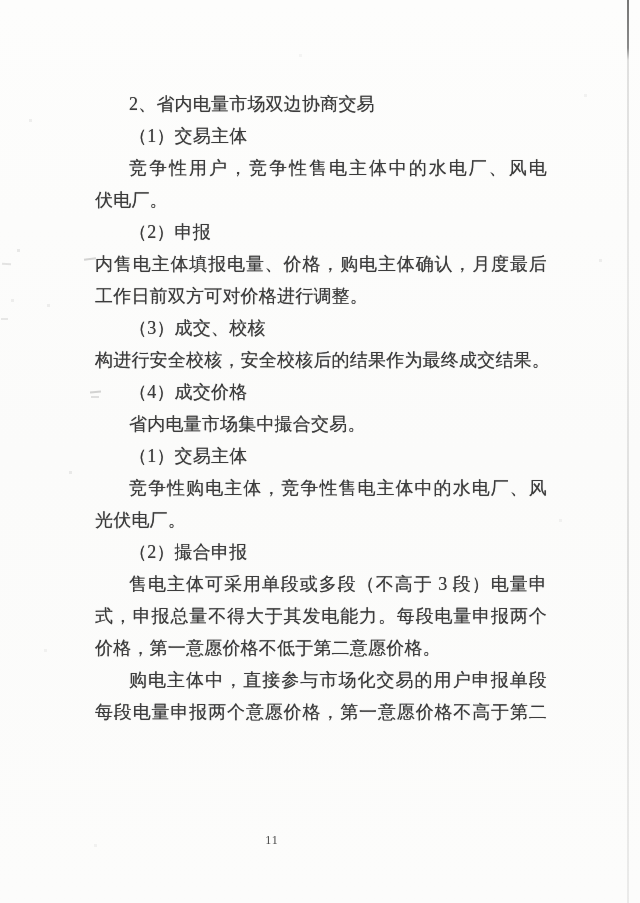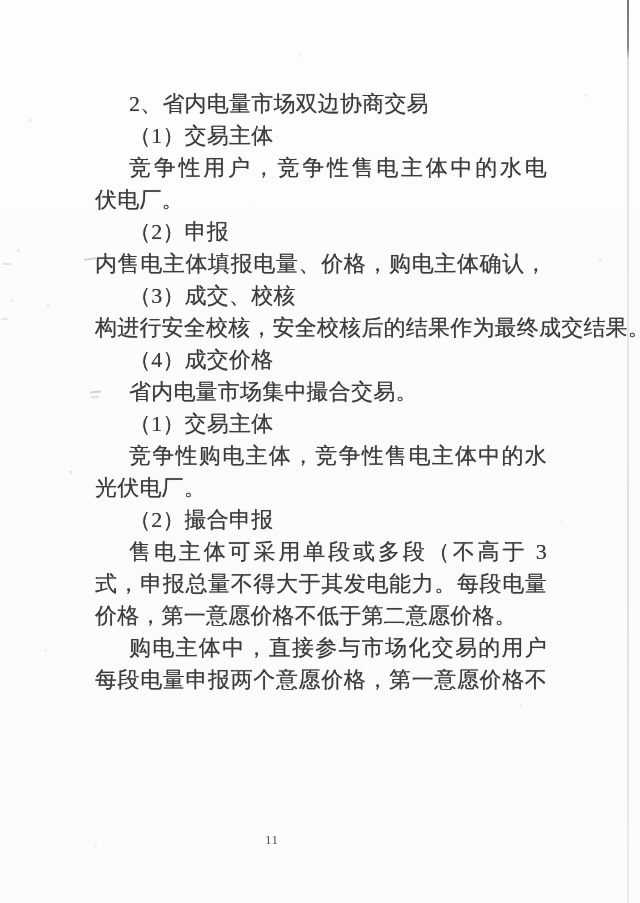--- a/index.html
+++ b/index.html
@@ -18,21 +18,21 @@
     position: absolute;
     inset: 0;
     background: linear-gradient(180deg, #fdfdfc 0%, #fbfbfa 50%, #fcfcfb 100%);
   }
   .doc-body {
     position: absolute;
     left: 95px;
     top: 88px;
     width: 452px;
     color: #3c3c3c;
-    font-size: 22px;
+    font-size: 18px;
     line-height: 32px;
     text-shadow: 0 0 0.7px rgba(70,70,70,0.75);
   }
   .ln {
     height: 32px;
     white-space: nowrap;
     text-align: left;
     letter-spacing: 0.2px;
   }
   .ln.indent {
@@ -103,20 +103,21 @@
 
 <div class="page">
 
   <div class="doc-body">
     <div class="ln indent">2、省内电量市场双边协商交易</div>
     <div class="ln indent">（1）交易主体</div>
     <div class="ln indent just">竞争性用户，竞争性售电主体中的水电厂、风电场、光</div>
     <div class="ln">伏电厂。</div>
     <div class="ln indent">（2）申报</div>
     <div class="ln just">内售电主体填报电量、价格，购电主体确认，月度最后一个</div>
+    <div class="ln">工作日前双方可对价格进行调整。</div>
     <div class="ln indent">（3）成交、校核</div>
     <div class="ln">构进行安全校核，安全校核后的结果作为最终成交结果。</div>
     <div class="ln indent">（4）成交价格</div>
     <div class="ln indent">省内电量市场集中撮合交易。</div>
     <div class="ln indent">（1）交易主体</div>
     <div class="ln indent just">竞争性购电主体，竞争性售电主体中的水电厂、风电场、</div>
     <div class="ln">光伏电厂。</div>
     <div class="ln indent">（2）撮合申报</div>
     <div class="ln indent just">售电主体可采用单段或多段（不高于 3 段）电量申报方</div>
     <div class="ln just">式，申报总量不得大于其发电能力。每段电量申报两个意愿</div>

